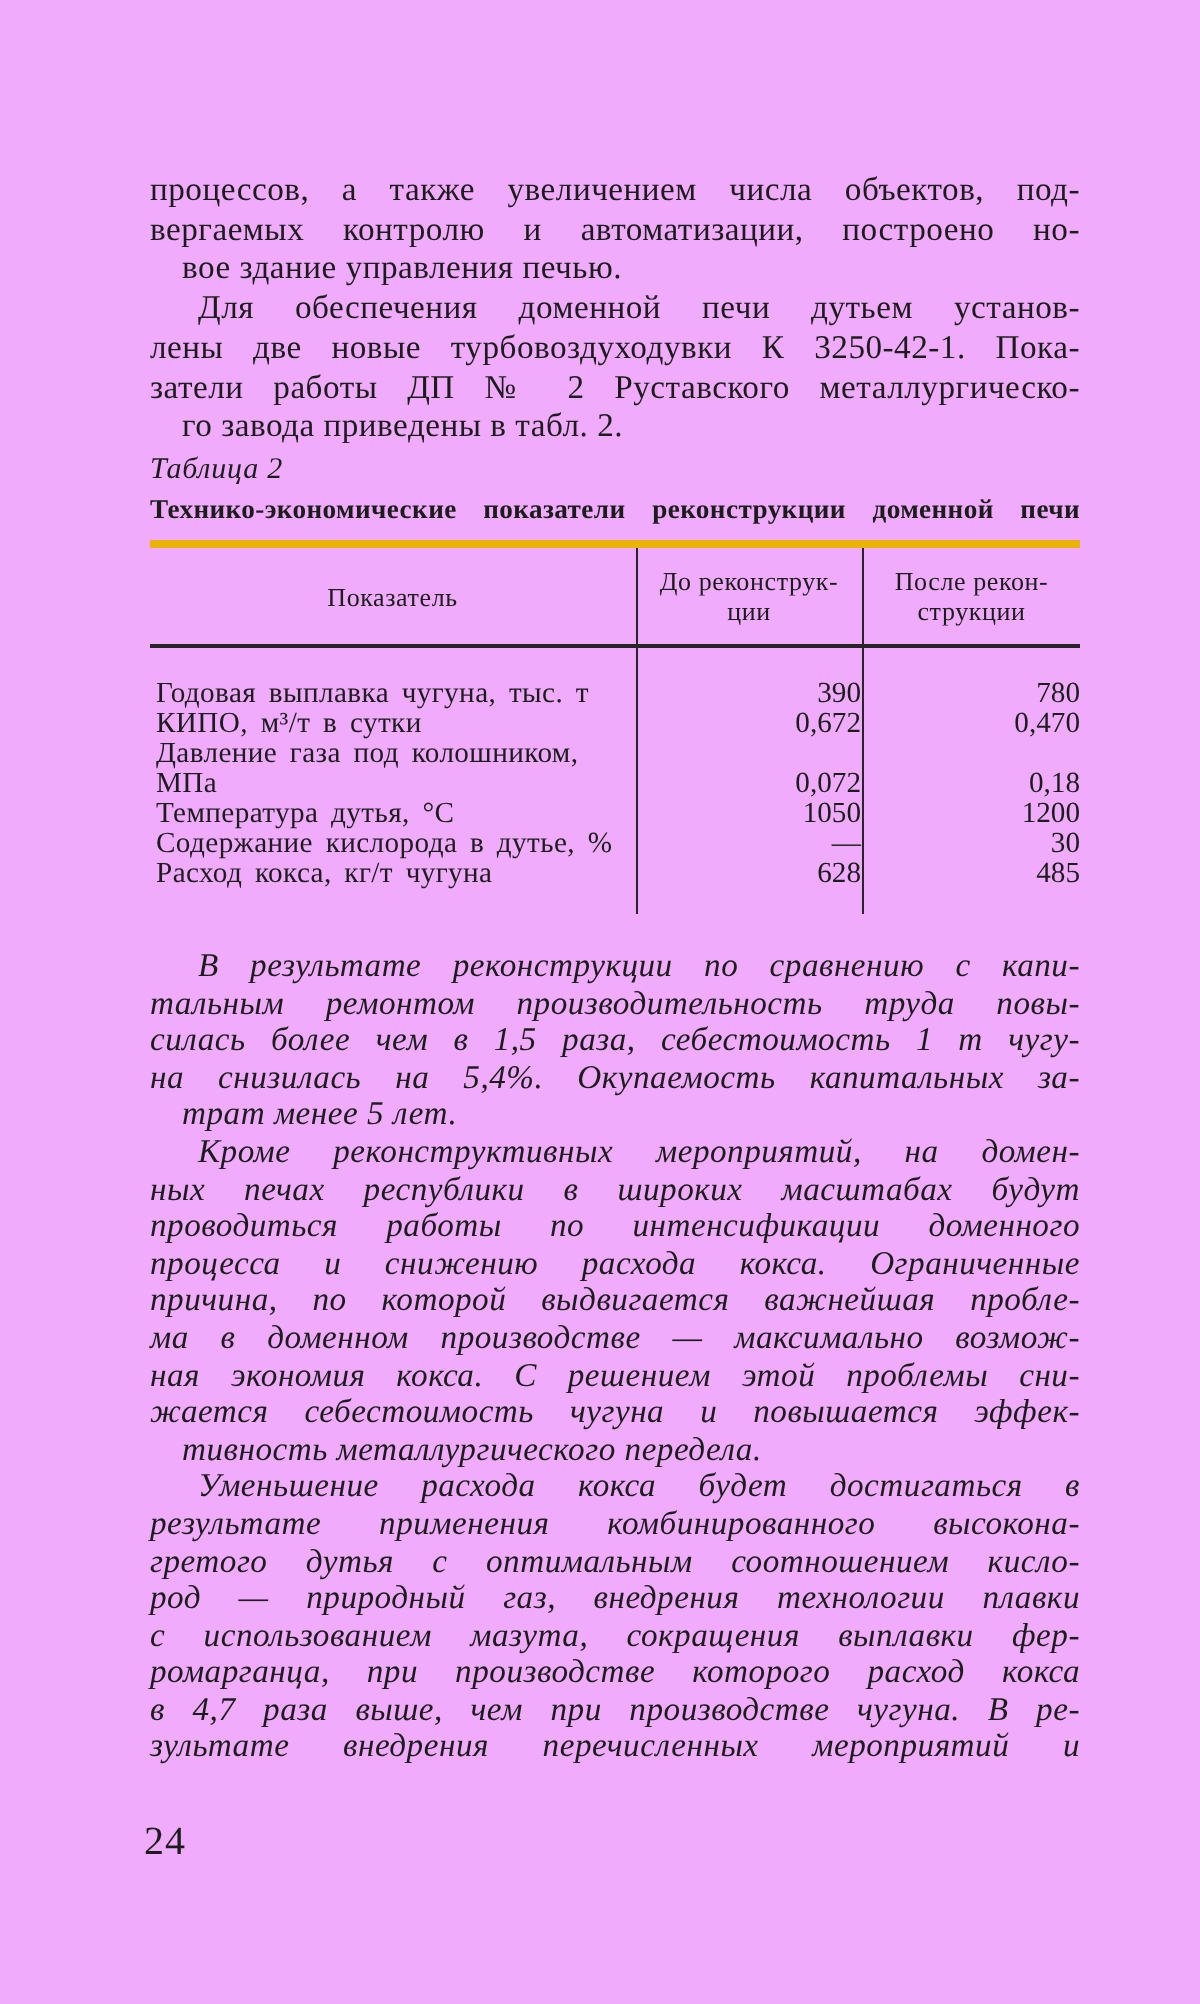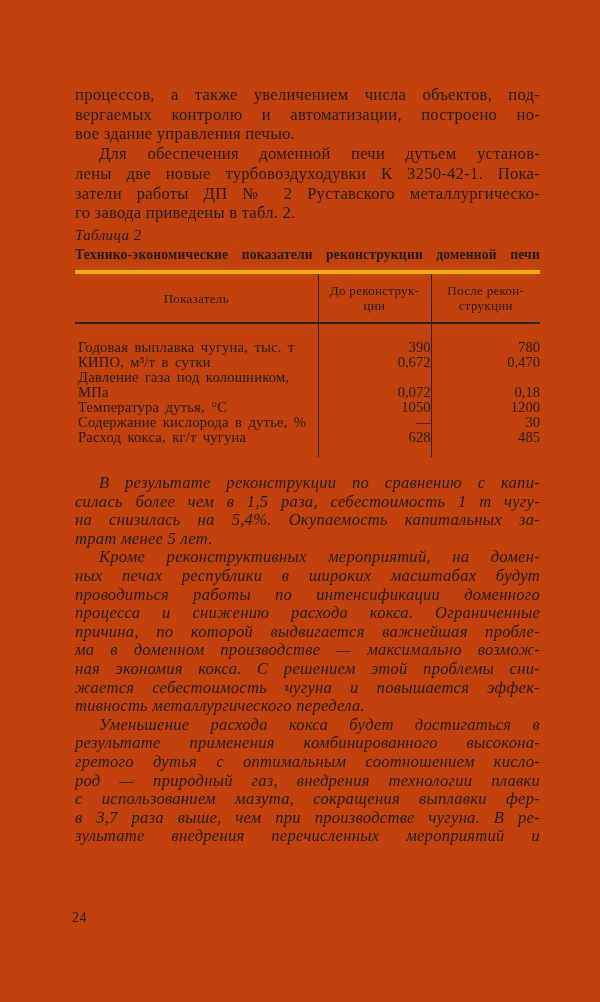--- a/index.html
+++ b/index.html
@@ -1,31 +1,31 @@
 <!DOCTYPE html>
 <html lang="ru"><head>
 <meta charset="utf-8">
 <style>
   html,body{margin:0;padding:0;background:#ffffff;}
   .page{
     position:relative;width:600px;height:1002px;overflow:hidden;
-    background:#c2410c;color:#1c1c1c;
+    background:#f0abfc;color:#1c1c1c;
     font-family:"Liberation Serif","DejaVu Serif",serif;
   }
   .col{position:absolute;left:75px;width:465px;}
 
   
   .pline{
     font-size:16.6px;letter-spacing:.25px;
     text-align:justify;text-align-last:justify;text-justify:inter-word;
     white-space:normal;
   }
   #top-block .pline{line-height:19.7px;}
   #bottom-block .pline{line-height:18.6px;font-style:italic;}
-  .pline.end{text-align-last:left;}
+  .pline.end{text-align-last:left;margin-left:16px;}
   .pline.ind{text-indent:24px;}
 
   
   .tbl-caption{
     top:227px;font-style:italic;font-size:15px;text-align:left;
     letter-spacing:.4px;
   }
   .tbl-title{
     top:247px;font-weight:bold;font-size:13.6px;letter-spacing:.2px;
     text-align:justify;text-align-last:justify;text-justify:inter-word;
@@ -54,21 +54,21 @@
     padding-left:3px;word-spacing:2.5px;letter-spacing:.2px;
   }
   table.rtable td.val{text-align:right;}
   table.rtable tr.first td{padding-top:16px;}
   table.rtable tr.last td{padding-bottom:12px;margin-left:27px;}
 
   #top-block{top:85px;}
   #bottom-block{top:474px;}
 
   .page-number{
-    position:absolute;left:72px;top:910px;font-size:14px;letter-spacing:.5px;text-align:right;
+    position:absolute;left:72px;top:910px;font-size:20px;letter-spacing:.5px;text-align:right;
   }
 </style>
 </head>
 <body>
 
 <div class="page">
 
   <div class="col" id="top-block">
     <div>
       <div class="pline">процессов, а также увеличением числа объектов, под-</div>
@@ -134,20 +134,21 @@
           <td class="val">628</td>
           <td class="val">485</td>
         </tr>
       </tbody>
     </table>
   </div>
 
   <div class="col" id="bottom-block">
     <div>
       <div class="pline ind">В результате реконструкции по сравнению с капи-</div>
+      <div class="pline">тальным ремонтом производительность труда повы-</div>
       <div class="pline">силась более чем в 1,5 раза, себестоимость 1 т чугу-</div>
       <div class="pline">на снизилась на 5,4%. Окупаемость капитальных за-</div>
       <div class="pline end">трат менее 5 лет.</div>
     </div>
     <div>
       <div class="pline ind">Кроме реконструктивных мероприятий, на домен-</div>
       <div class="pline">ных печах республики в широких масштабах будут</div>
       <div class="pline">проводиться работы по интенсификации доменного</div>
       <div class="pline">процесса и снижению расхода кокса. Ограниченные</div>
       <div class="pline">причина, по которой выдвигается важнейшая пробле-</div>
@@ -155,20 +156,21 @@
       <div class="pline">ная экономия кокса. С решением этой проблемы сни-</div>
       <div class="pline">жается себестоимость чугуна и повышается эффек-</div>
       <div class="pline end">тивность металлургического передела.</div>
     </div>
     <div>
       <div class="pline ind">Уменьшение расхода кокса будет достигаться в</div>
       <div class="pline">результате применения комбинированного высокона-</div>
       <div class="pline">гретого дутья с оптимальным соотношением кисло-</div>
       <div class="pline">род — природный газ, внедрения технологии плавки</div>
       <div class="pline">с использованием мазута, сокращения выплавки фер-</div>
-      <div class="pline">в 3,7 раза выше, чем при производстве чугуна. В ре-</div>
+      <div class="pline">ромарганца, при производстве которого расход кокса</div>
+      <div class="pline">в 4,7 раза выше, чем при производстве чугуна. В ре-</div>
       <div class="pline">зультате внедрения перечисленных мероприятий и</div>
     </div>
   </div>
 
   <div class="page-number">24</div>
 
 </div>
 
 </body></html>

